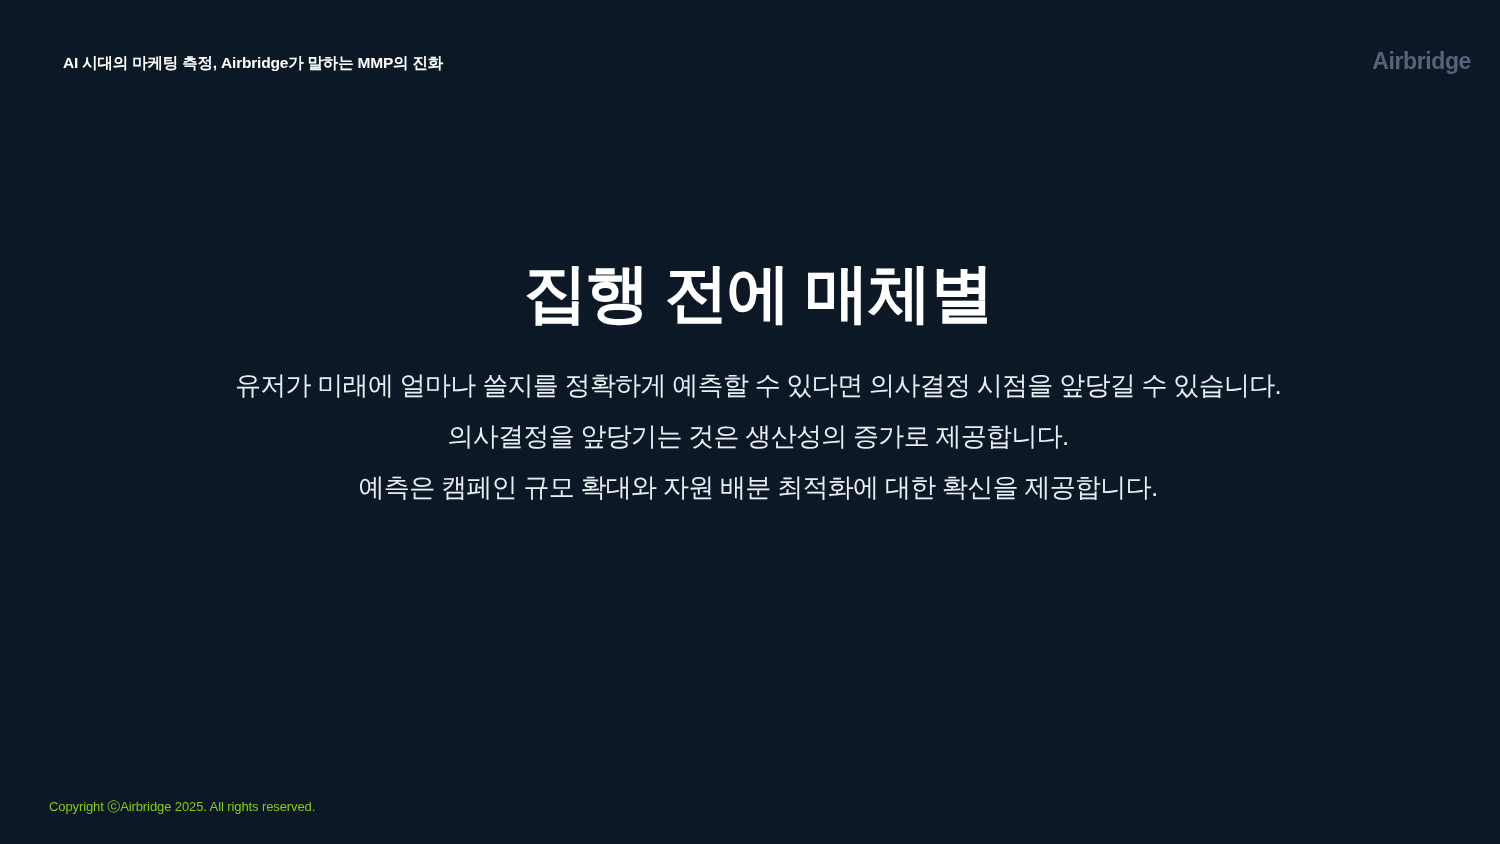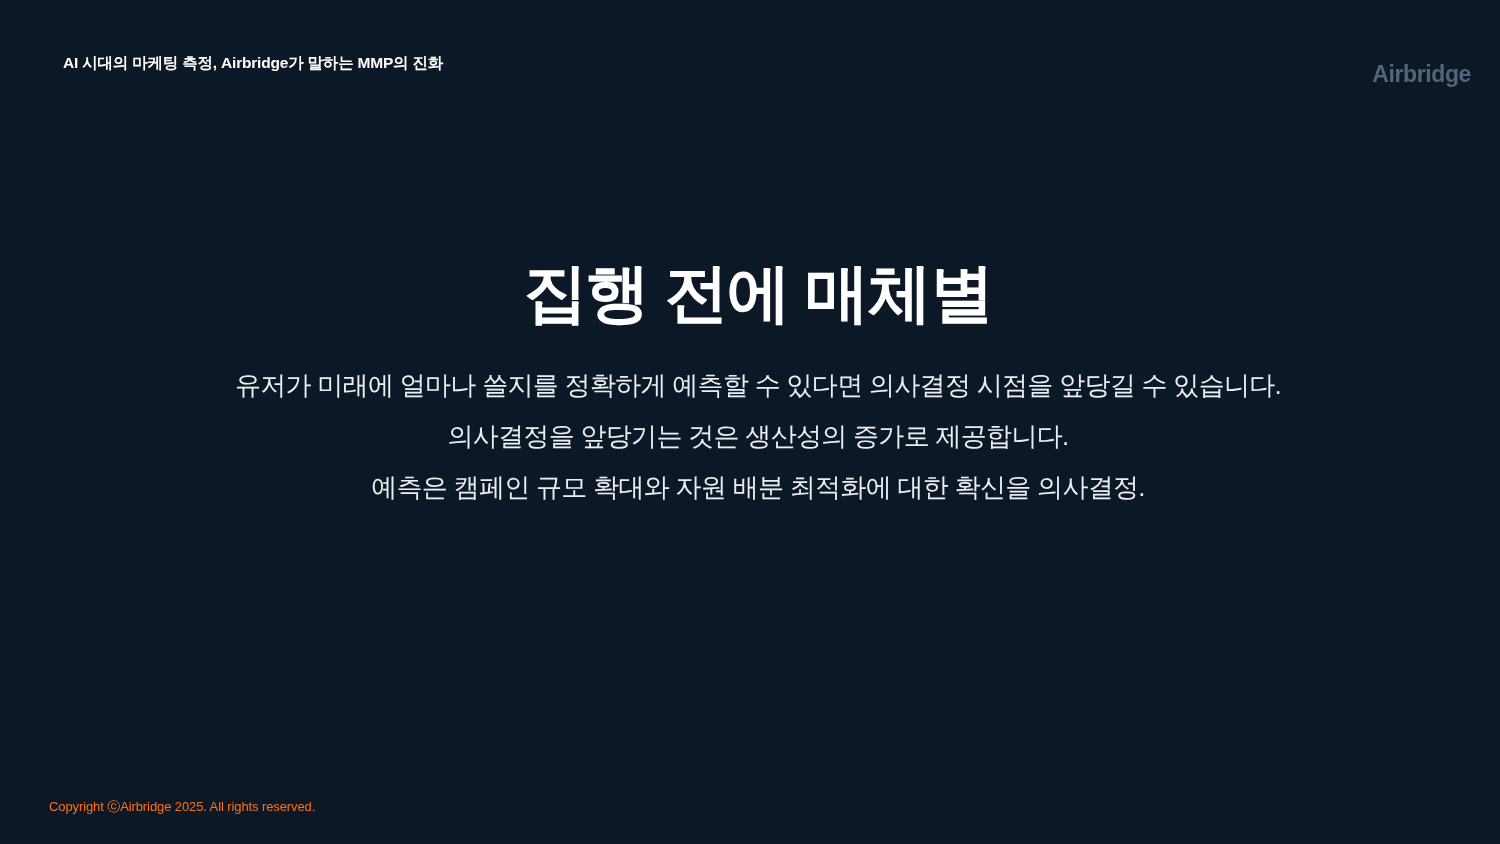--- a/index.html
+++ b/index.html
@@ -41,21 +41,21 @@
     font-weight: 700;
     color: #ffffff;
     letter-spacing: -0.2px;
     white-space: nowrap;
     line-height: 1.25;
   }
 
   .brand-logo {
     position: absolute;
     right: 33px;
-    top: 48px;
+    top: 35px;
     font-size: 23px;
     font-weight: 700;
     color: #55647a;
     letter-spacing: -0.4px;
     white-space: nowrap;
     line-height: 1.25;
   }
 
   
   .content {
@@ -105,21 +105,21 @@
     width: 1500px;
     height: 70px;
   }
 
   .copyright {
     position: absolute;
     left: 37px;
     bottom: 33px;
     font-size: 13px;
     font-weight: 400;
-    color: #f97316;
+    color: #84cc16;
     letter-spacing: -0.1px;
     white-space: nowrap;
     line-height: 1.2;
   }
 </style>
 </head>
 <body>
 
 <div class="slide">
 
@@ -130,21 +130,21 @@
 
   <main class="content">
 
     <h1 class="headline">
       <span class="headline-line">집행 전에 매체별</span>
     </h1>
 
     <div class="subcopy">
       <span class="subcopy-line">유저가 미래에 얼마나 쓸지를 정확하게 예측할 수 있다면 의사결정 시점을 앞당길 수 있습니다.</span>
       <span class="subcopy-line">의사결정을 앞당기는 것은 생산성의 증가로 제공합니다.</span>
-      <span class="subcopy-line">예측은 캠페인 규모 확대와 자원 배분 최적화에 대한 확신을 의사결정.</span>
+      <span class="subcopy-line">예측은 캠페인 규모 확대와 자원 배분 최적화에 대한 확신을 제공합니다.</span>
     </div>
 
   </main>
 
   <footer class="slide-footer">
     <div class="copyright">Copyright ⓒAirbridge 2025. All rights reserved.</div>
   </footer>
 
 </div>
 

